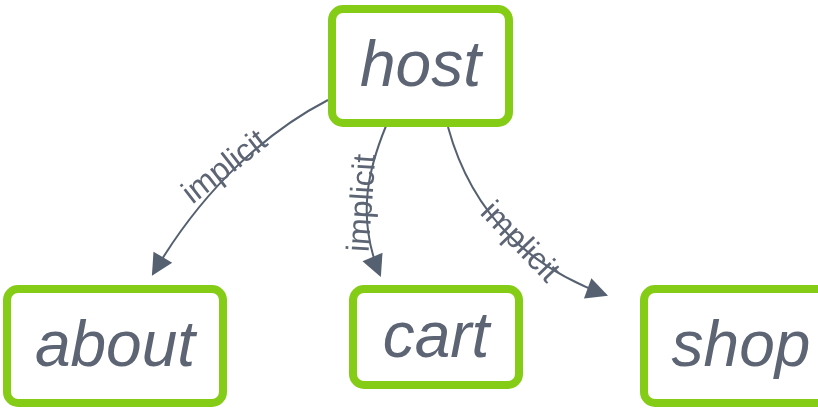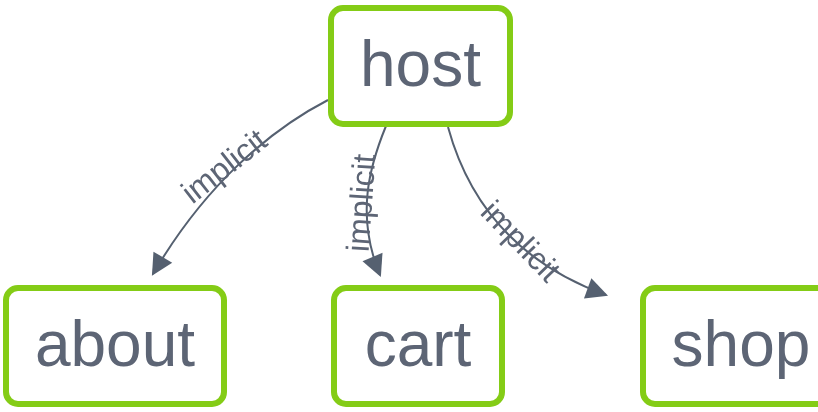--- a/index.html
+++ b/index.html
@@ -20,44 +20,45 @@
     left: 0;
     top: 0;
     width: 818px;
     height: 412px;
     pointer-events: none;
   }
   .node {
     position: absolute;
     box-sizing: border-box;
     background: #ffffff;
-    border: 6px solid #84cc16;
+    border: 8px solid #84cc16;
     border-radius: 15px;
     display: flex;
     align-items: center;
     justify-content: center;
+    font-style: italic;
   }
   .node-label {
     color: #5d6575;
     font-size: 64px;
     line-height: 1;
     padding-bottom: 4px;
     white-space: nowrap;
   }
   .edge-label {
     position: absolute;
     color: #5d6575;
     font-size: 32px;
     line-height: 1;
     white-space: nowrap;
     transform-origin: center center;
   }
   .node-host  { left: 328px; top: 5px;   width: 185px; height: 122px; }
   .node-about { left: 3px;   top: 285px; width: 224px; height: 122px; align-items: center; }
-  .node-cart  { left: 331px; top: 285px; width: 174px; height: 122px; }
+  .node-cart  { left: 349px; top: 285px; width: 174px; height: 104px; }
   .node-shop  { left: 640px; top: 285px; width: 202px; height: 122px; }
   .edge-label-1 { left: 224px; top: 166px; transform: translate(-50%, -50%) rotate(-38deg); }
   .edge-label-2 { left: 361px; top: 203px; transform: translate(-50%, -50%) rotate(-86deg); }
   .edge-label-3 { left: 521px; top: 241px; transform: translate(-50%, -50%) rotate(46deg); }
 </style>
 </head>
 <body>
 
 <div class="canvas">
 

